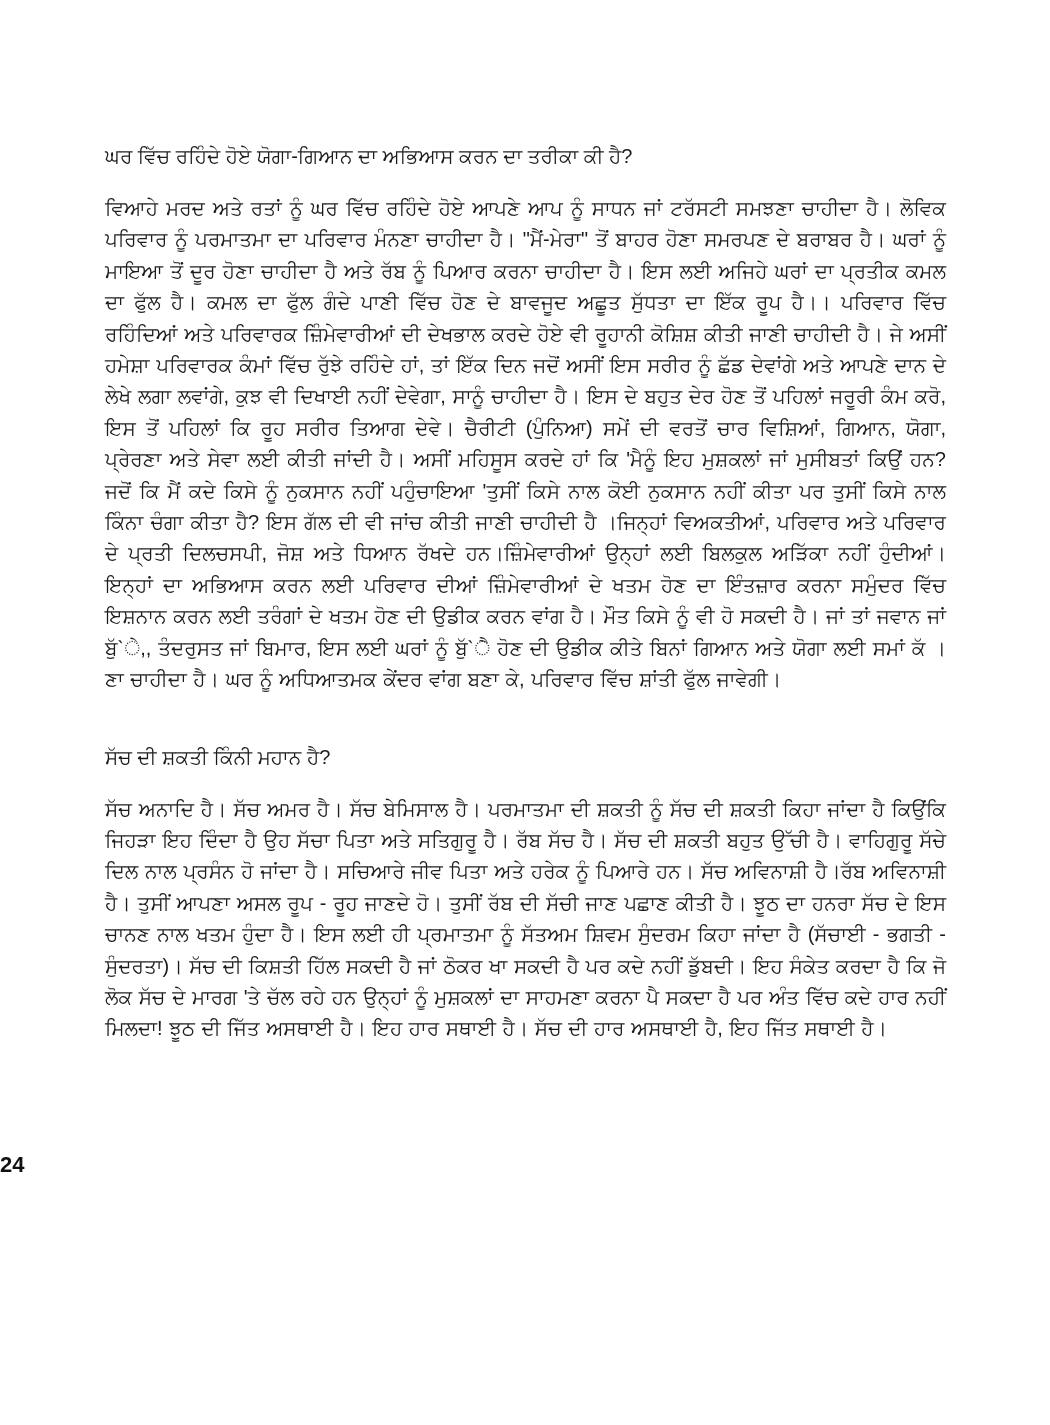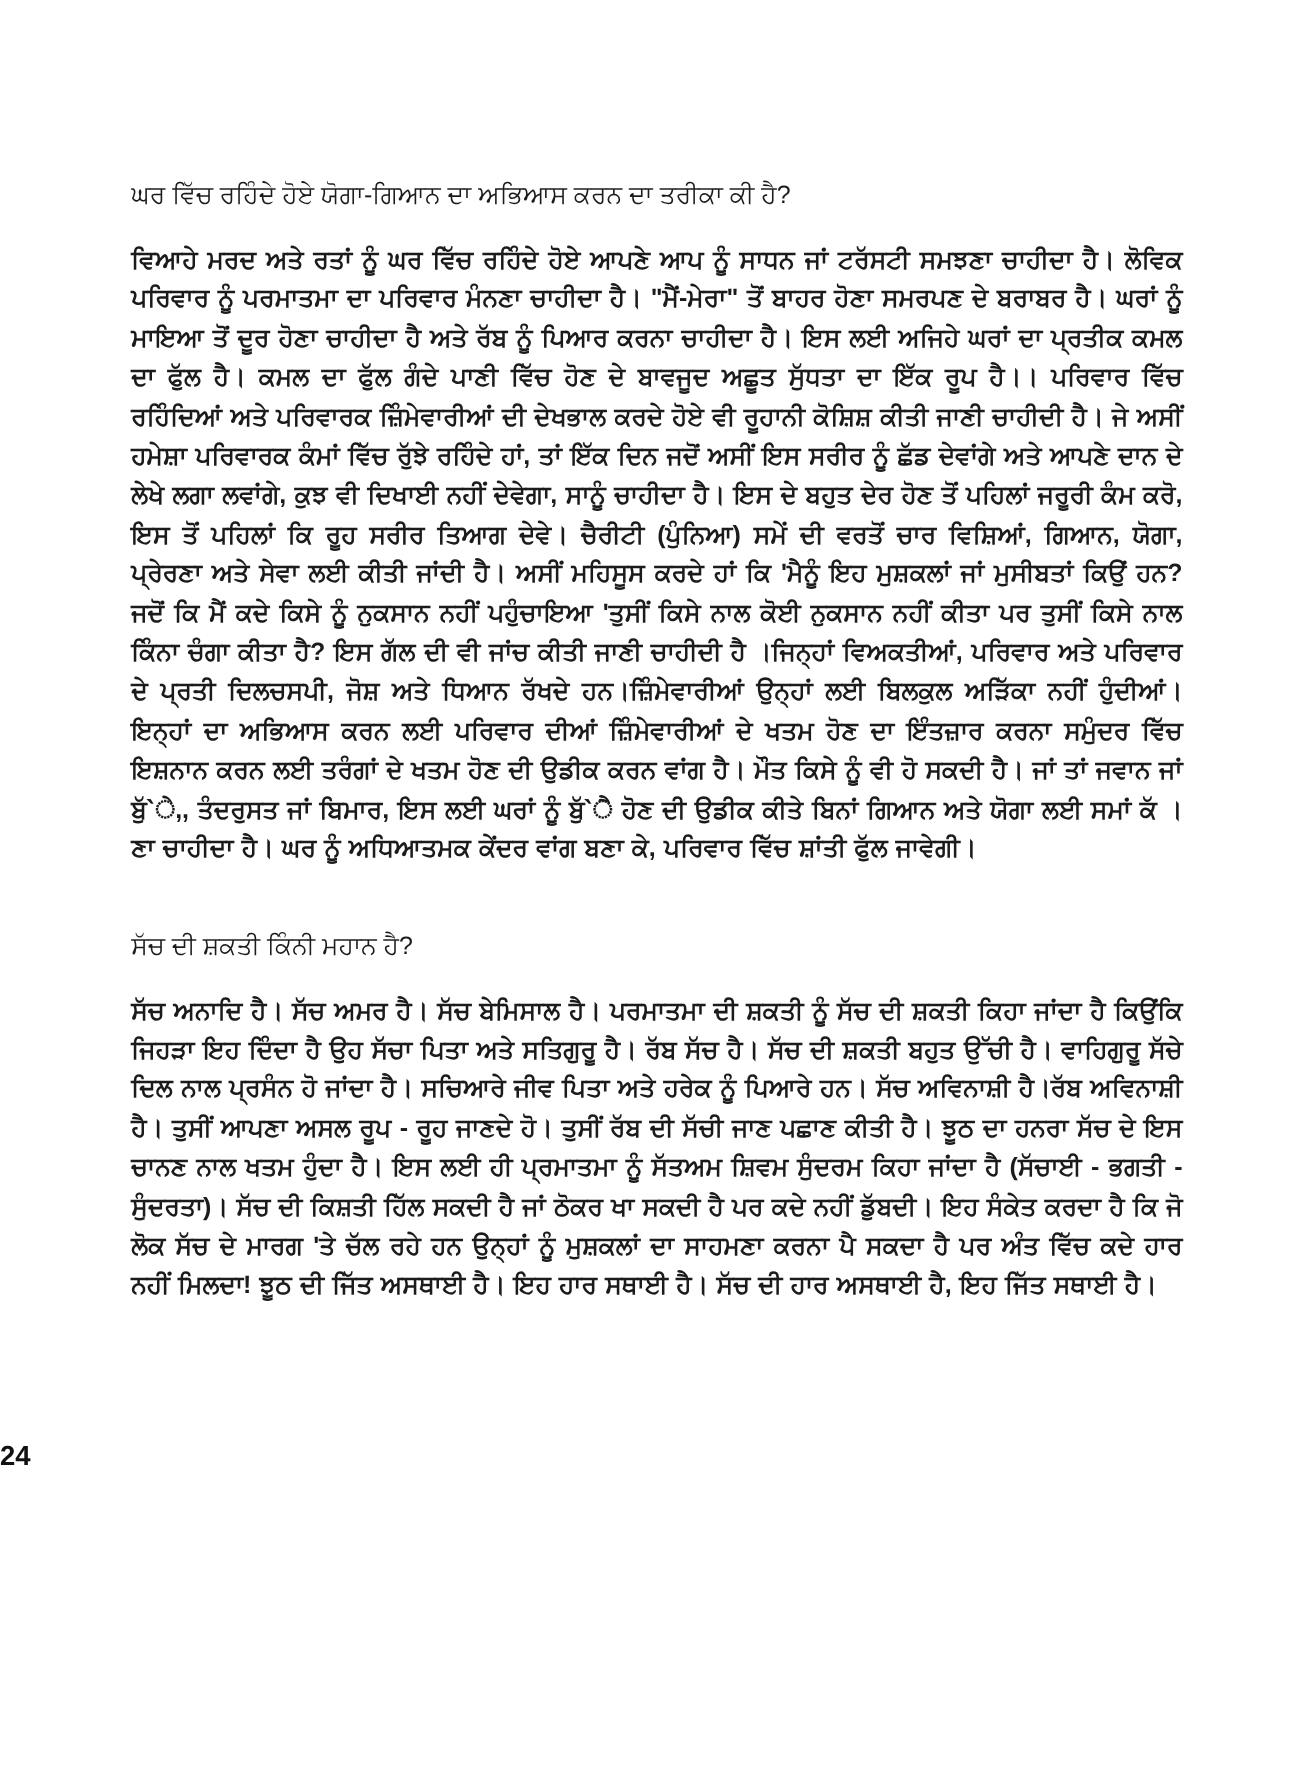--- a/index.html
+++ b/index.html
@@ -28,21 +28,20 @@
     line-height: 31px;
     font-weight: normal;
     margin: 0 0 21px 0;
   }
   .body-paragraph {
     font-size: 20px;
     line-height: 31.4px;
     text-align: justify;
     margin: 0 0 46px 0;
     word-spacing: 1px;
-    font-weight: bold;
   }
   .section + .section {
     margin-top: 12px;
   }
   .page-number {
     position: absolute;
     top: 1152px;
     left: 0;
     width: 1050px;
     text-align: left;

